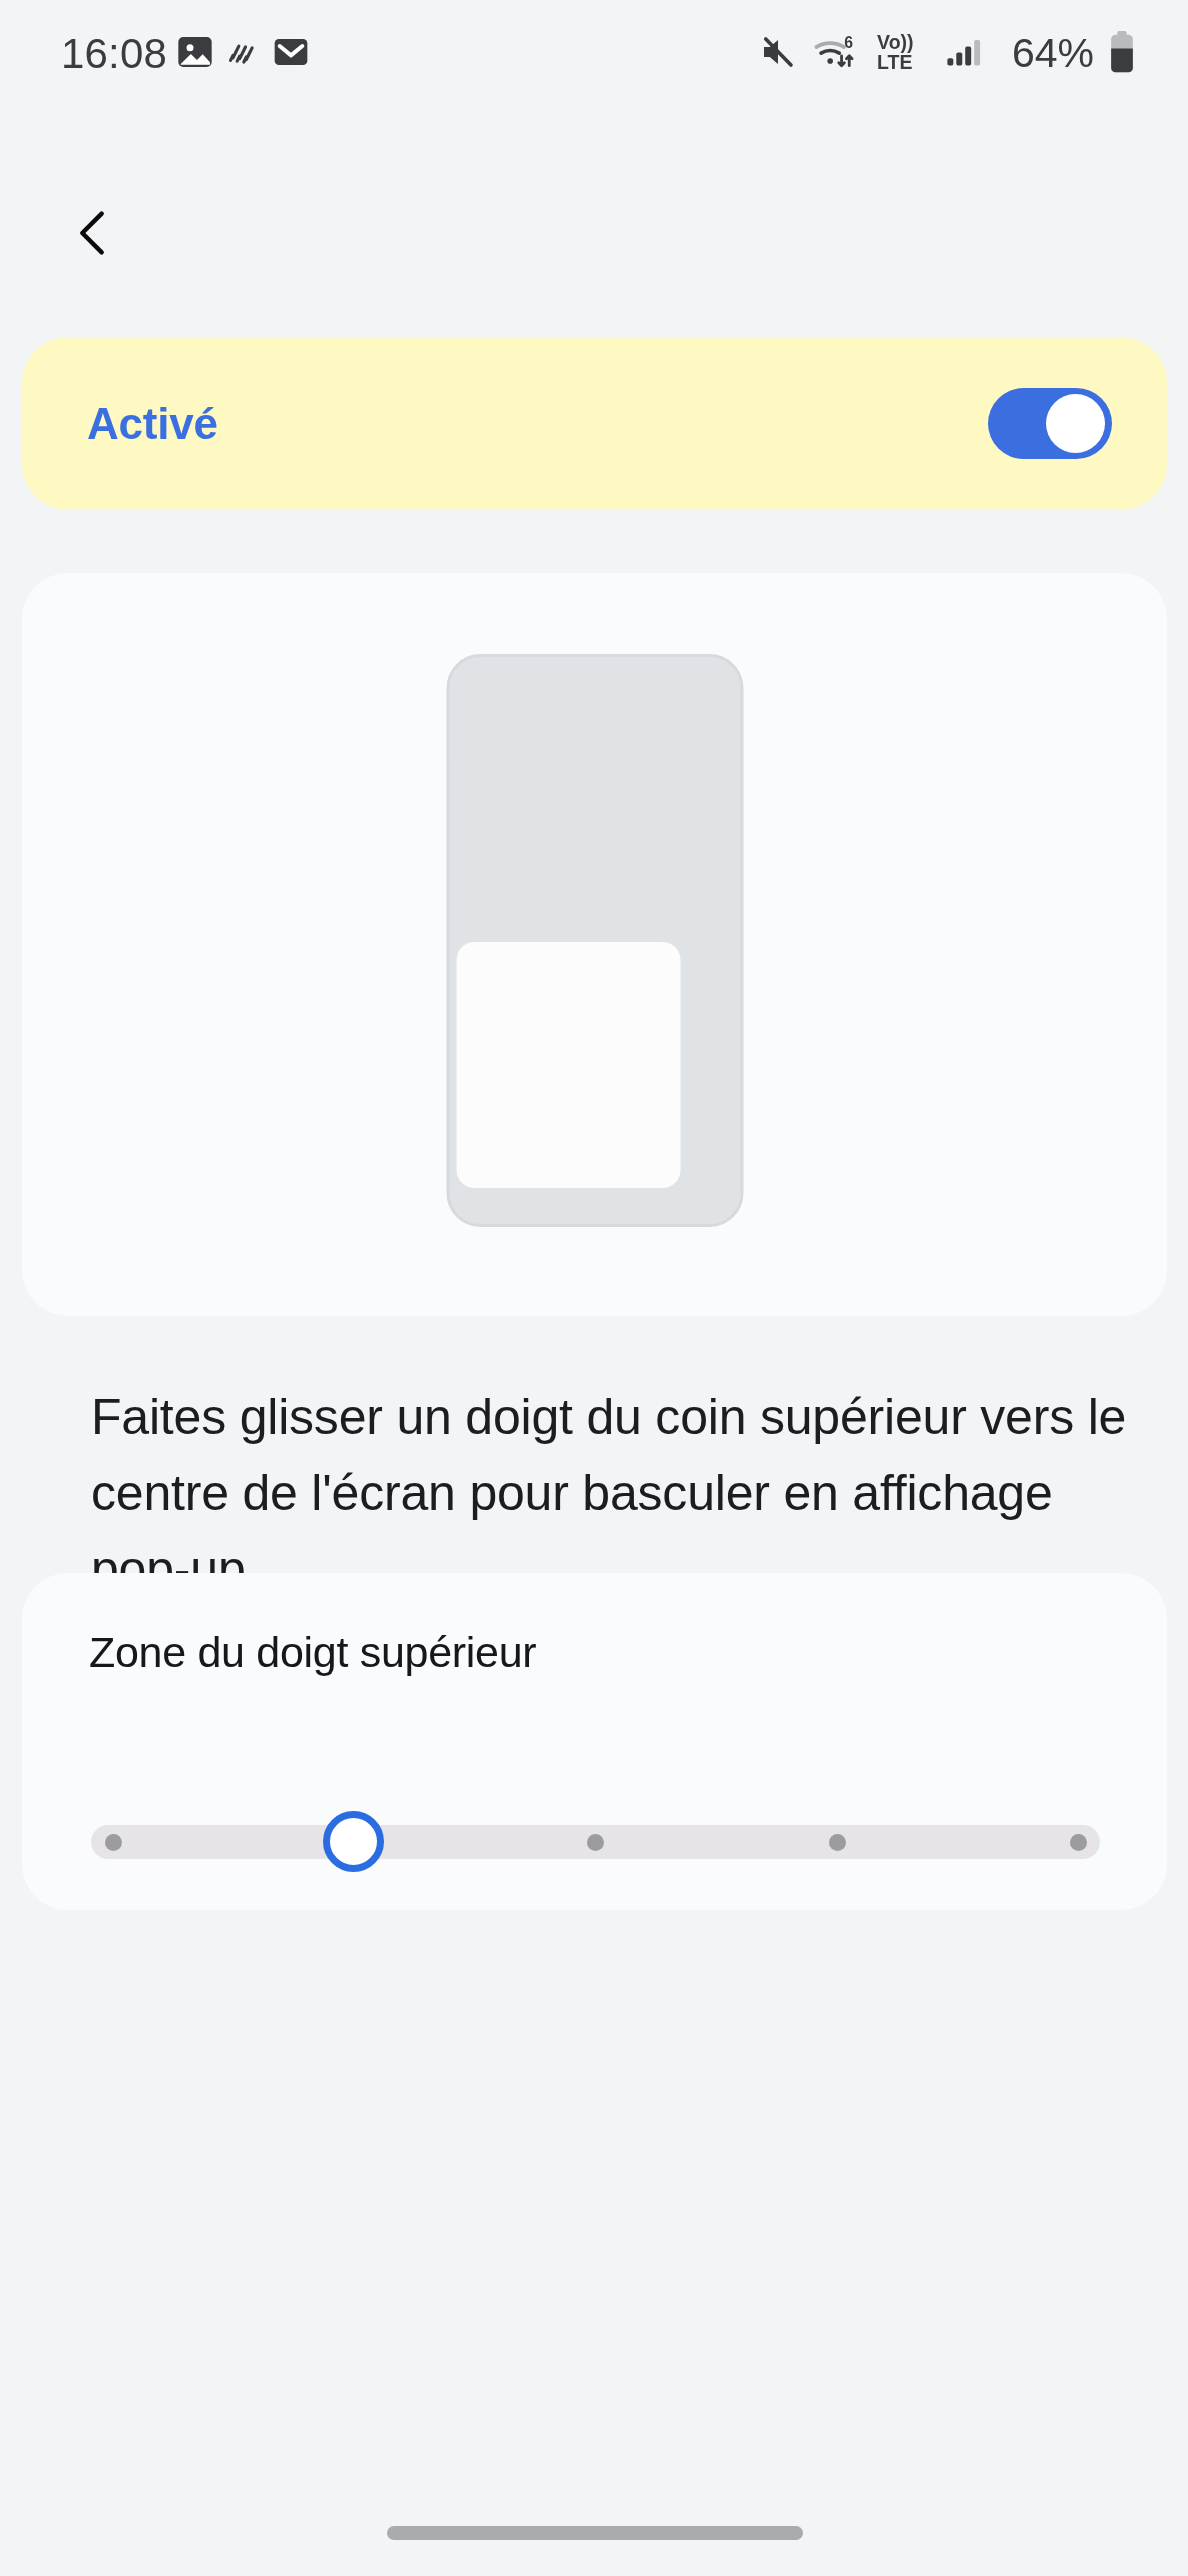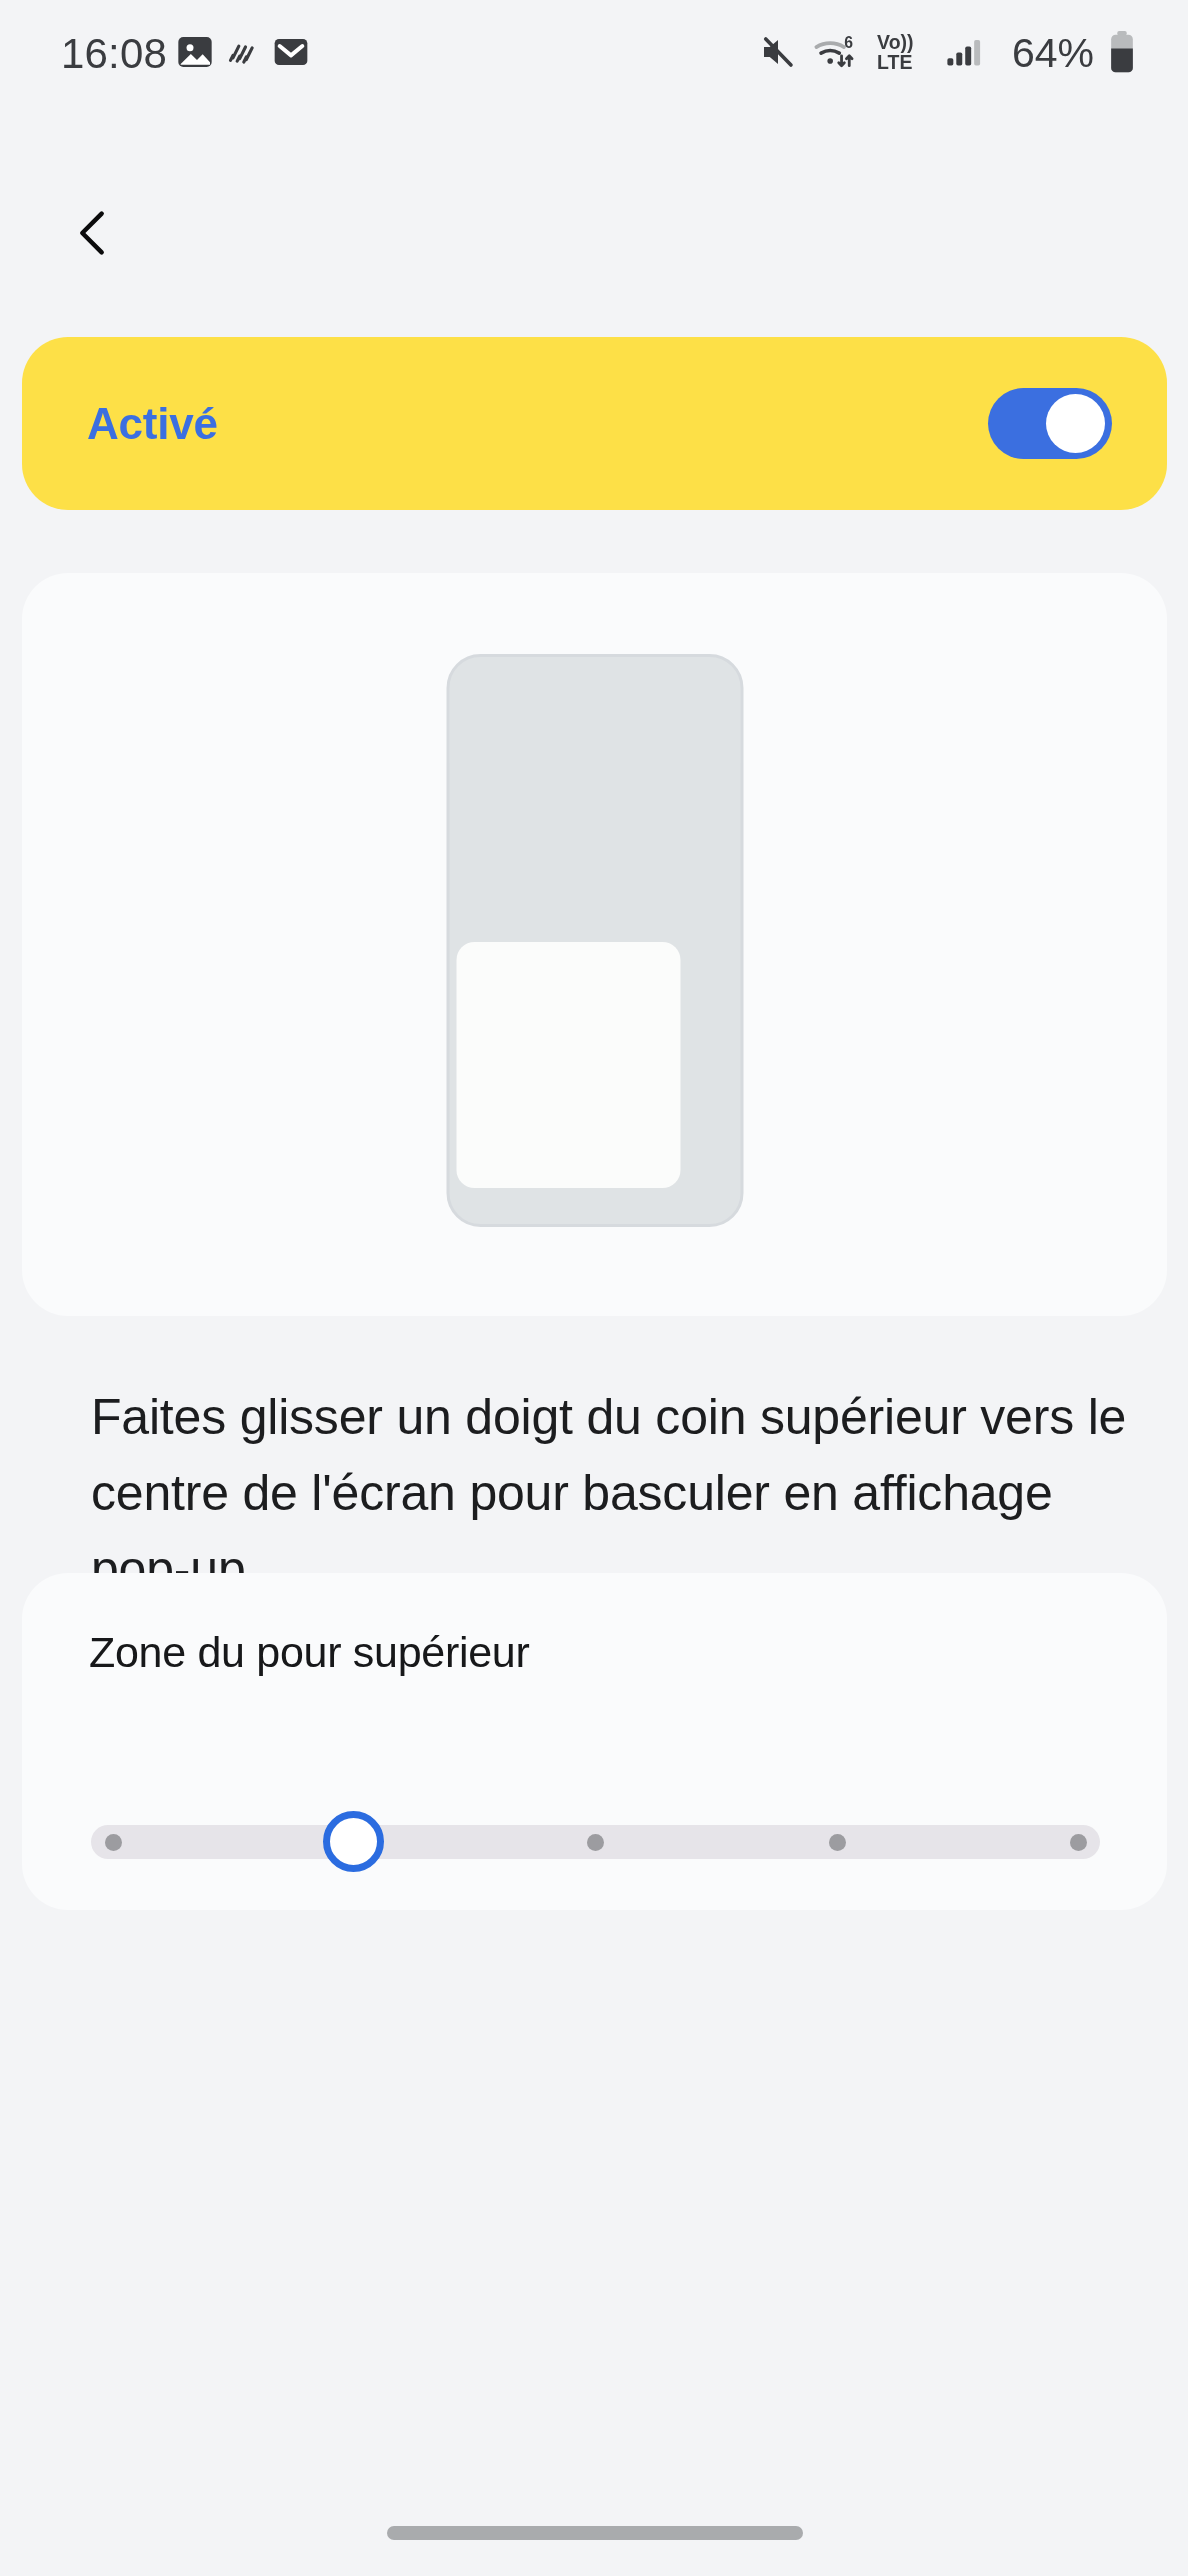--- a/index.html
+++ b/index.html
@@ -86,21 +86,21 @@
     line-height: 1.1;
   }
 
   
   .switch-card {
     position: absolute;
     top: 337px;
     left: 22px;
     width: 1145px;
     height: 173px;
-    background: #fde047;
+    background: #fef9c3;
     border-radius: 46px;
     display: flex;
     align-items: center;
     justify-content: space-between;
     padding: 0 55px 0 65px;
     cursor: pointer;
   }
   .switch-label {
     font-size: 44px;
     font-weight: 700;
@@ -358,21 +358,21 @@
 
   <div class="illustration-card">
     <div class="phone-illustration">
       <div class="popup-window"></div>
     </div>
   </div>
 
   <div class="description">Faites glisser un doigt du coin supérieur vers le centre de l'écran pour basculer en affichage pop-up.</div>
 
   <div class="slider-card">
-    <div class="slider-heading">Zone du pour supérieur</div>
+    <div class="slider-heading">Zone du doigt supérieur</div>
 
 
     <div class="slider-wrap">
       <div class="slider-track"></div>
       <div id="slider-ticks">
           <div class="slider-tick" style="left: 22px;"></div>
           <div class="slider-tick" style="left: 263px;"></div>
           <div class="slider-tick" style="left: 504px;"></div>
           <div class="slider-tick" style="left: 746px;"></div>
           <div class="slider-tick" style="left: 987px;"></div>

